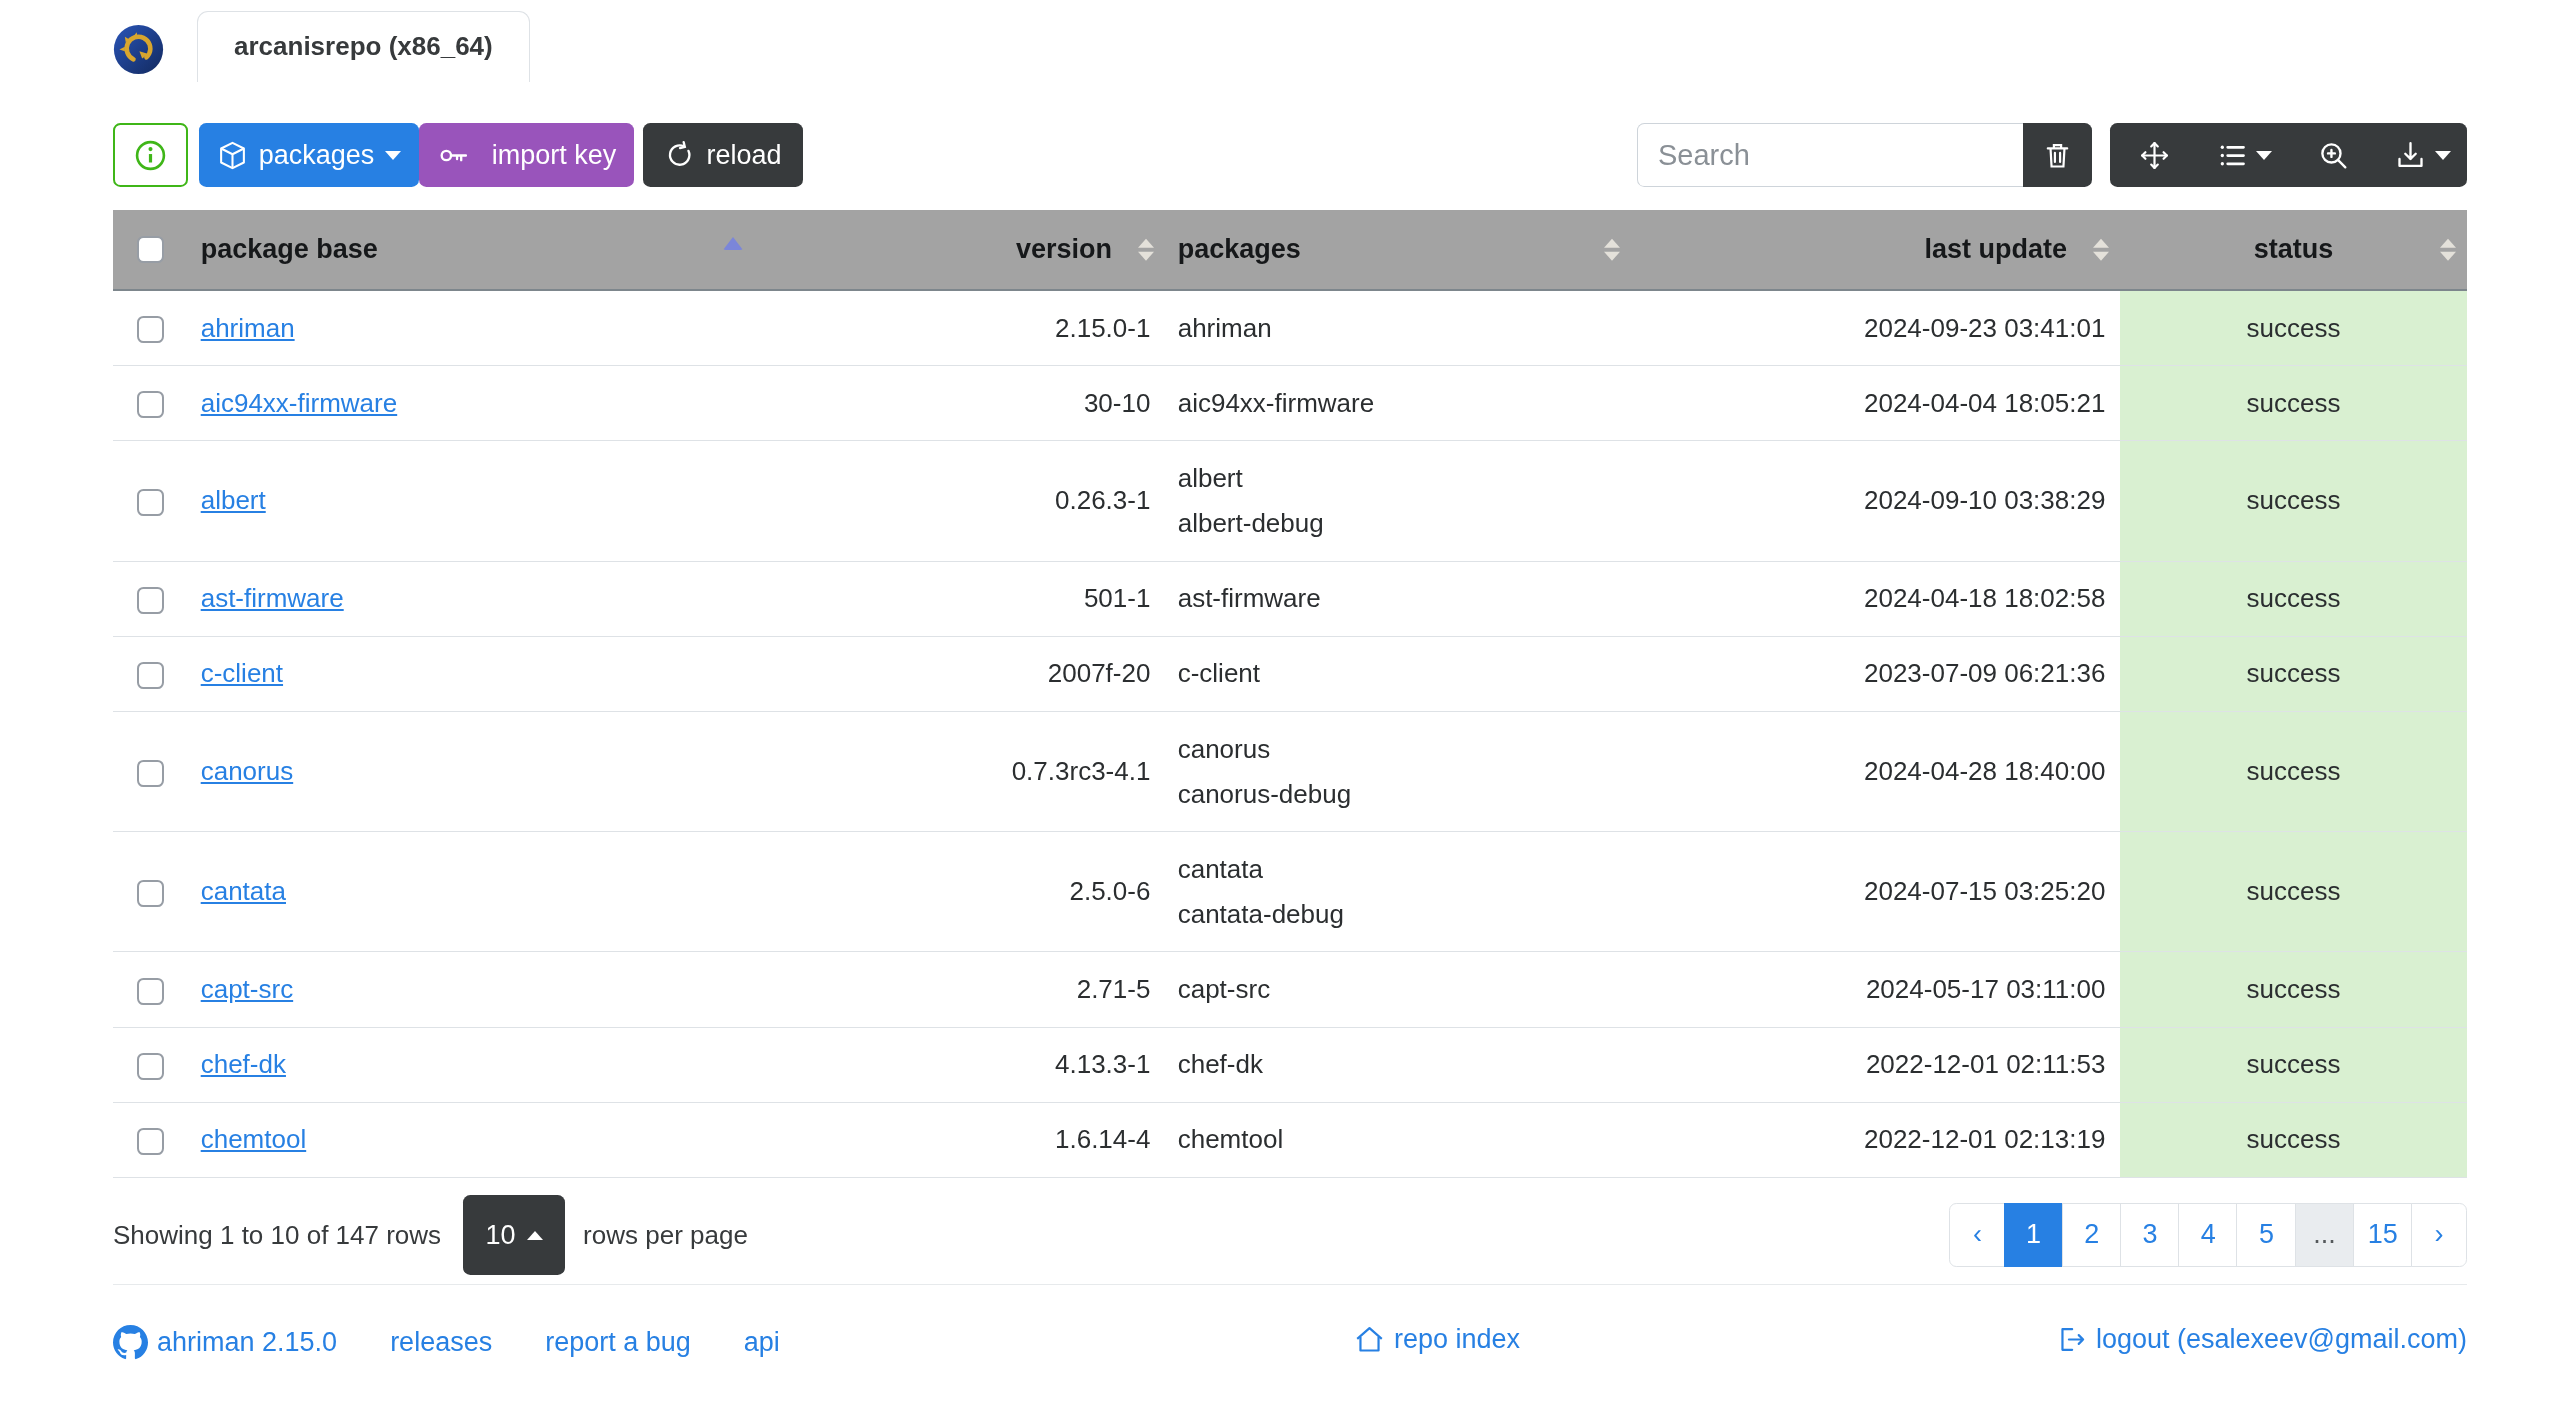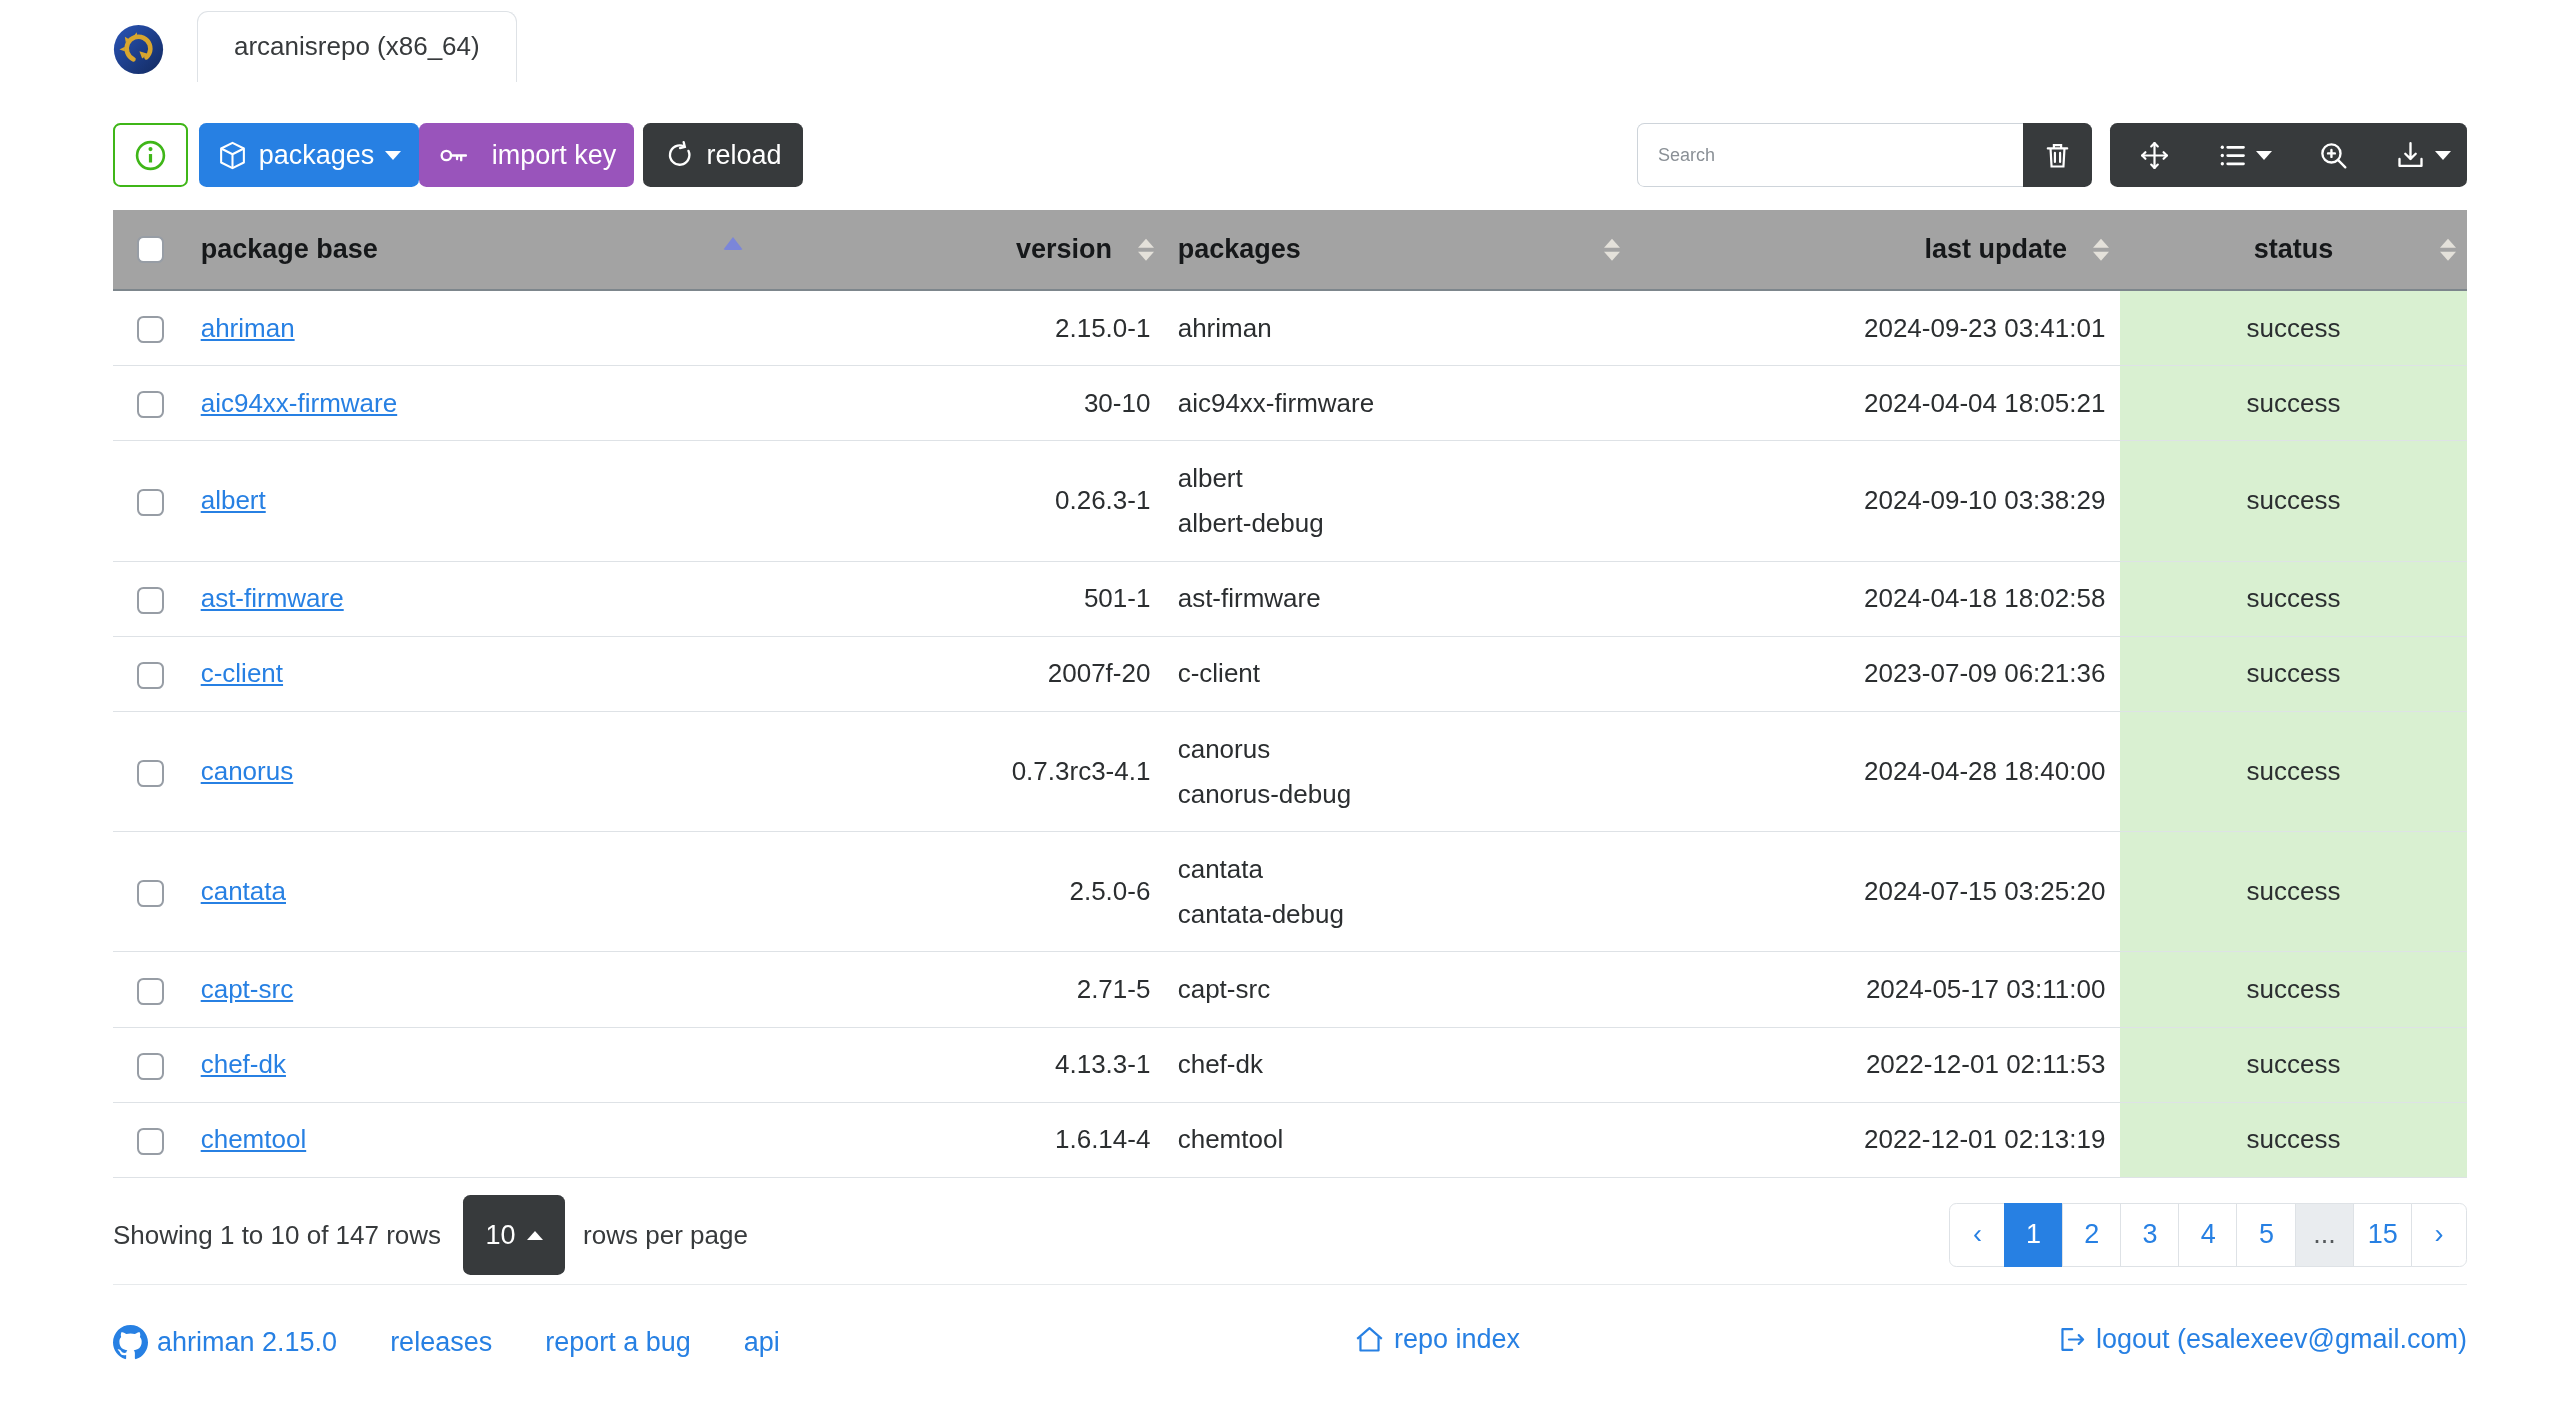--- a/index.html
+++ b/index.html
@@ -2,21 +2,21 @@
 <html><head>
 <meta charset="utf-8">
 <style>
   * { box-sizing: border-box; margin: 0; padding: 0; }
   html,body { width: 2576px; height: 1428px; background: #fff;
     font-family: "Liberation Sans", "DejaVu Sans", sans-serif;
     font-size: 26px; color: #373a3c; }
   .page { padding: 0 109px 0 113px; position: relative; }
 
   
-  .topbar { position: relative; height: 91px; }
+  .topbar { position: relative; height: 91px; font-weight: bold; }
   .logo { position: absolute; left: 0; top: 24px; width: 51px; height: 51px; }
   .nav-tab { position: absolute; left: 84px; top: 11px; height: 71px;
     padding: 0 36px; line-height: 69px; background: #fff;
     border: 1.8px solid #dee2e6; border-bottom: none;
     border-radius: 11px 11px 0 0; font-size: 26px; color: #373a3c; cursor: pointer; }
 
   
   .toolbar { margin-top: 32px; display: flex; align-items: center; height: 64px; }
   .btn { height: 64px; display: inline-flex; align-items: center; justify-content: center;
     border-radius: 7.3px; font-size: 27px; color: #fff; border: none; cursor: pointer;
@@ -26,21 +26,21 @@
   .btn-primary { width: 220px; background: #2780e3; margin-left: 11px; gap: 11px; }
   .btn-purple  { width: 215px; background: #9954bb; gap: 22px; }
   .btn-dark    { width: 160px; background: #373a3c; margin-left: 9px; gap: 11px; }
   .caret-down { width: 0; height: 0; border-left: 8.2px solid transparent;
     border-right: 8.2px solid transparent; border-top: 9px solid #fff; }
   .caret-up { width: 0; height: 0; border-left: 8.2px solid transparent;
     border-right: 8.2px solid transparent; border-bottom: 9px solid #fff; }
 
   .search-group { margin-left: auto; display: flex; }
   .search-input { width: 386px; height: 64px; border: 1.8px solid #ced4da;
-    border-right: none; border-radius: 7.3px 0 0 7.3px; font-size: 18px; padding: 0 20px;
+    border-right: none; border-radius: 7.3px 0 0 7.3px; font-size: 29px; padding: 0 20px;
     color: #373a3c; font-family: inherit; outline: none; }
   .search-input::placeholder { color: #8a9096; }
   .btn-trash { width: 69px; background: #373a3c; border-radius: 0 7.3px 7.3px 0; }
   .tool-group { margin-left: 18px; width: 357px; height: 64px; background: #373a3c;
     border-radius: 7.3px; display: flex; }
   .tool-btn { flex: 1; display: flex; align-items: center; justify-content: center;
     gap: 7.3px; color: #fff; cursor: pointer; background: none; border: none; }
 
   
   table { width: 100%; border-collapse: collapse; margin-top: 23px; table-layout: fixed; }

